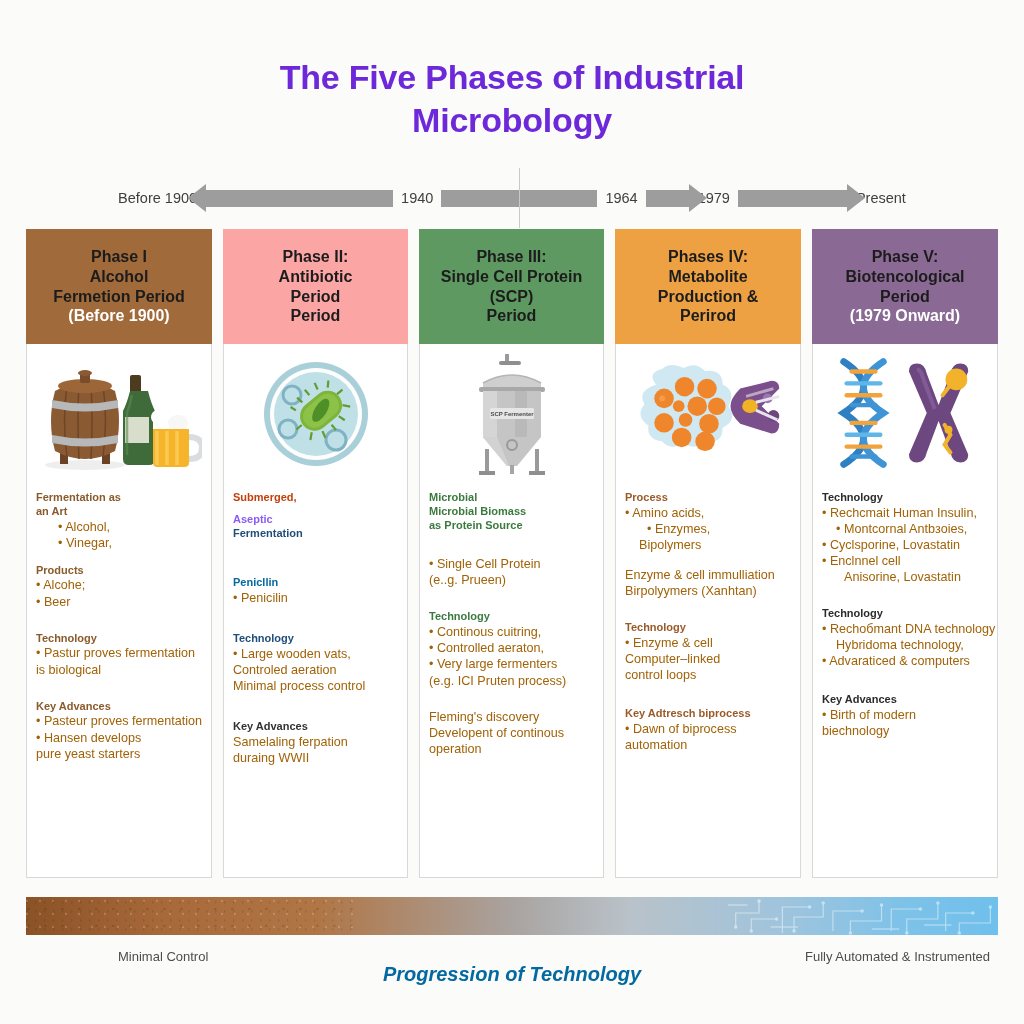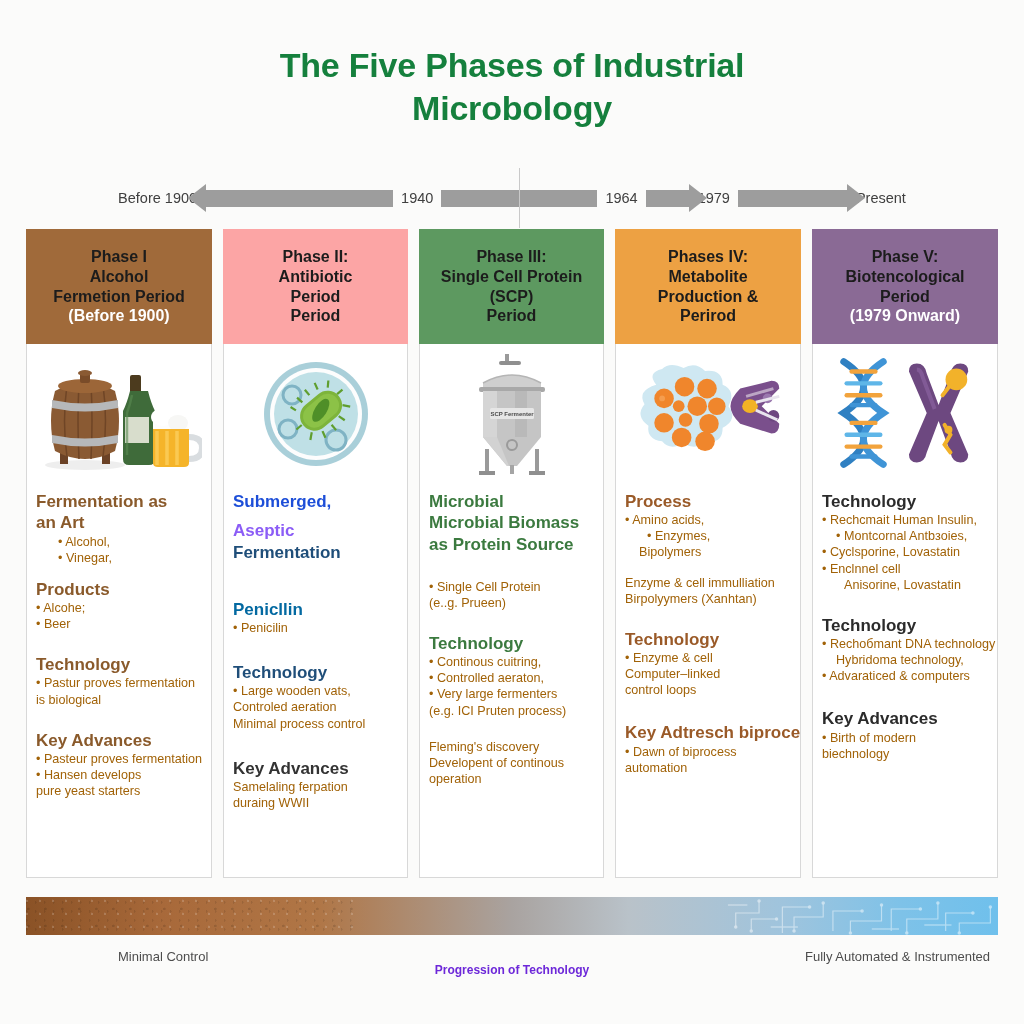--- a/index.html
+++ b/index.html
@@ -12,25 +12,25 @@
     overflow: hidden;
     position: relative;
   }
 
   
   #title {
     text-align: center;
     padding-top: 44px;
     font-size: 34px;
     font-weight: bold;
-    color: #15803d;
+    color: #6d28d9;
     line-height: 1.25;
     letter-spacing: -0.2px;
     max-width: 620px;
-    margin: 0 auto;
+    margin: 12px auto;
   }
 
   
   #timeline {
     position: absolute;
     left: 0; top: 176px;
     width: 1024px; height: 44px;
     display: flex;
     align-items: center;
     justify-content: center;
@@ -115,21 +115,21 @@
     padding: 6px 9px 0 9px;
     overflow: hidden;
   }
   .illus {
     height: 128px;
     display: flex;
     align-items: center;
     justify-content: center;
   }
   .sec-head {
-    font-size: 17px;
+    font-size: 11px;
     font-weight: bold;
     line-height: 1.25;
     margin-top: 13px;
   }
   .sec-head:first-child { margin-top: 0; }
   .sec-line {
     font-size: 12.6px;
     color: #a16207;
     line-height: 1.28;
   }
@@ -177,23 +177,24 @@
     font-size: 13px;
     color: #4d4d4d;
     top: 8px;
     white-space: nowrap;
   }
   #prog-left { left: 92px; }
   #prog-center {
     left: 50%;
     transform: translateX(-50%);
     font-weight: bold;
-    color: #6d28d9;
-    font-size: 12px;
+    color: #0369a1;
+    font-size: 20px;
     top: 22px !important;
+    font-style: italic;
   }
   #prog-right { right: 8px; }
 </style>
 </head>
 <body>
 
 <div id="title">The Five Phases of Industrial Microbology</div>
 
 <div id="timeline">
   <span class="tl-label">Before 1900</span>
@@ -298,21 +299,21 @@
                 <path d="M75 72 L77 79"></path>
                 <path d="M64 74 L64 81"></path>
               <path d="M53 73 L51 80"></path>
                 <path d="M44 67 L38 72"></path>
                 <path d="M41 55 L34 55"></path>
             </g>
           </g>
         </svg>
       </div>
 
-      <div class="sec-head" style="color:#1d4ed8">Submerged,</div>
+      <div class="sec-head" style="color:#c2410c">Submerged,</div>
       <div class="sec-head" style="margin-top:8px;color:#8b5cf6">Aseptic</div>
       <div class="sec-head" style="margin-top:0;color:#1f4e79">Fermentation</div>
 
       <div class="sec-head" style="color:#0369a1;margin-top:36px">Penicllin</div>
       <div class="sec-line">• Penicilin</div>
 
       <div class="sec-head" style="color:#1f4e79;margin-top:26px">Technology</div>
       <div class="sec-line">• Large wooden vats,</div>
       <div class="sec-line">Controled aeration</div>
       <div class="sec-line">Minimal process control</div>

